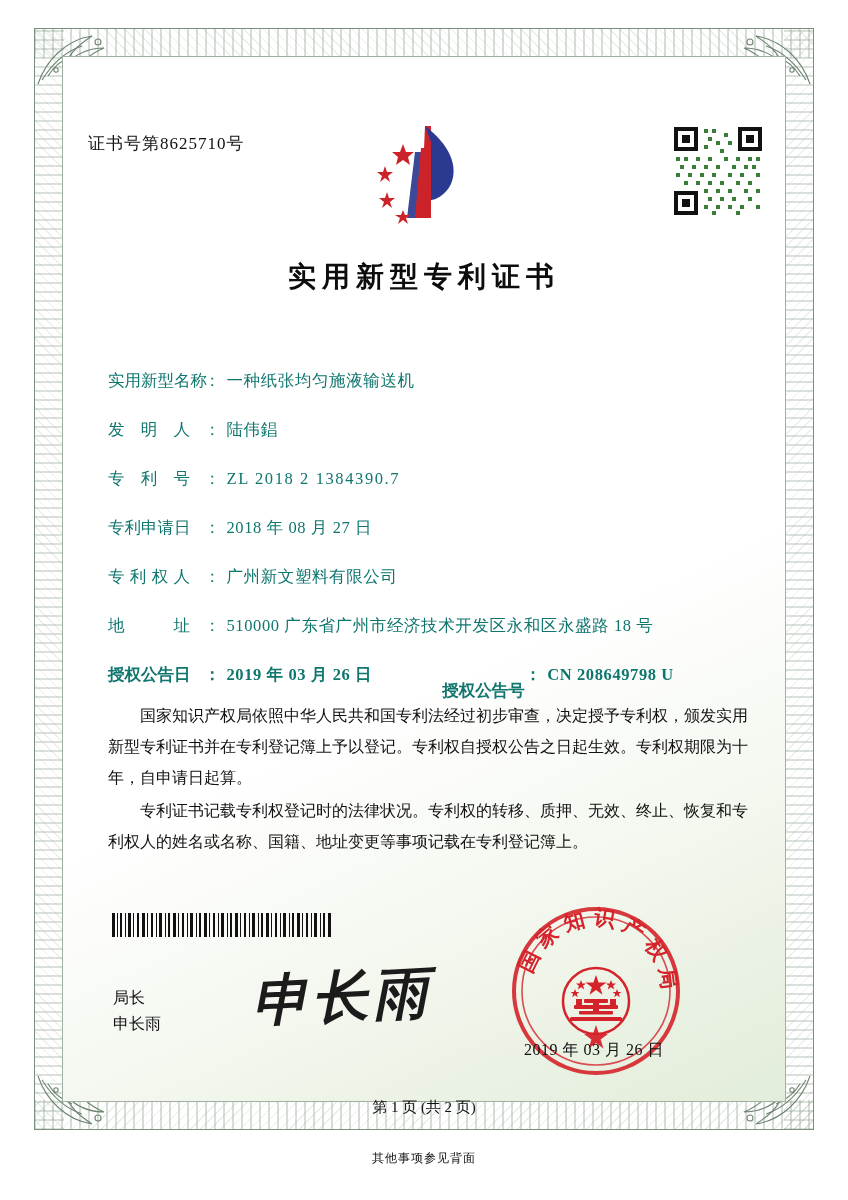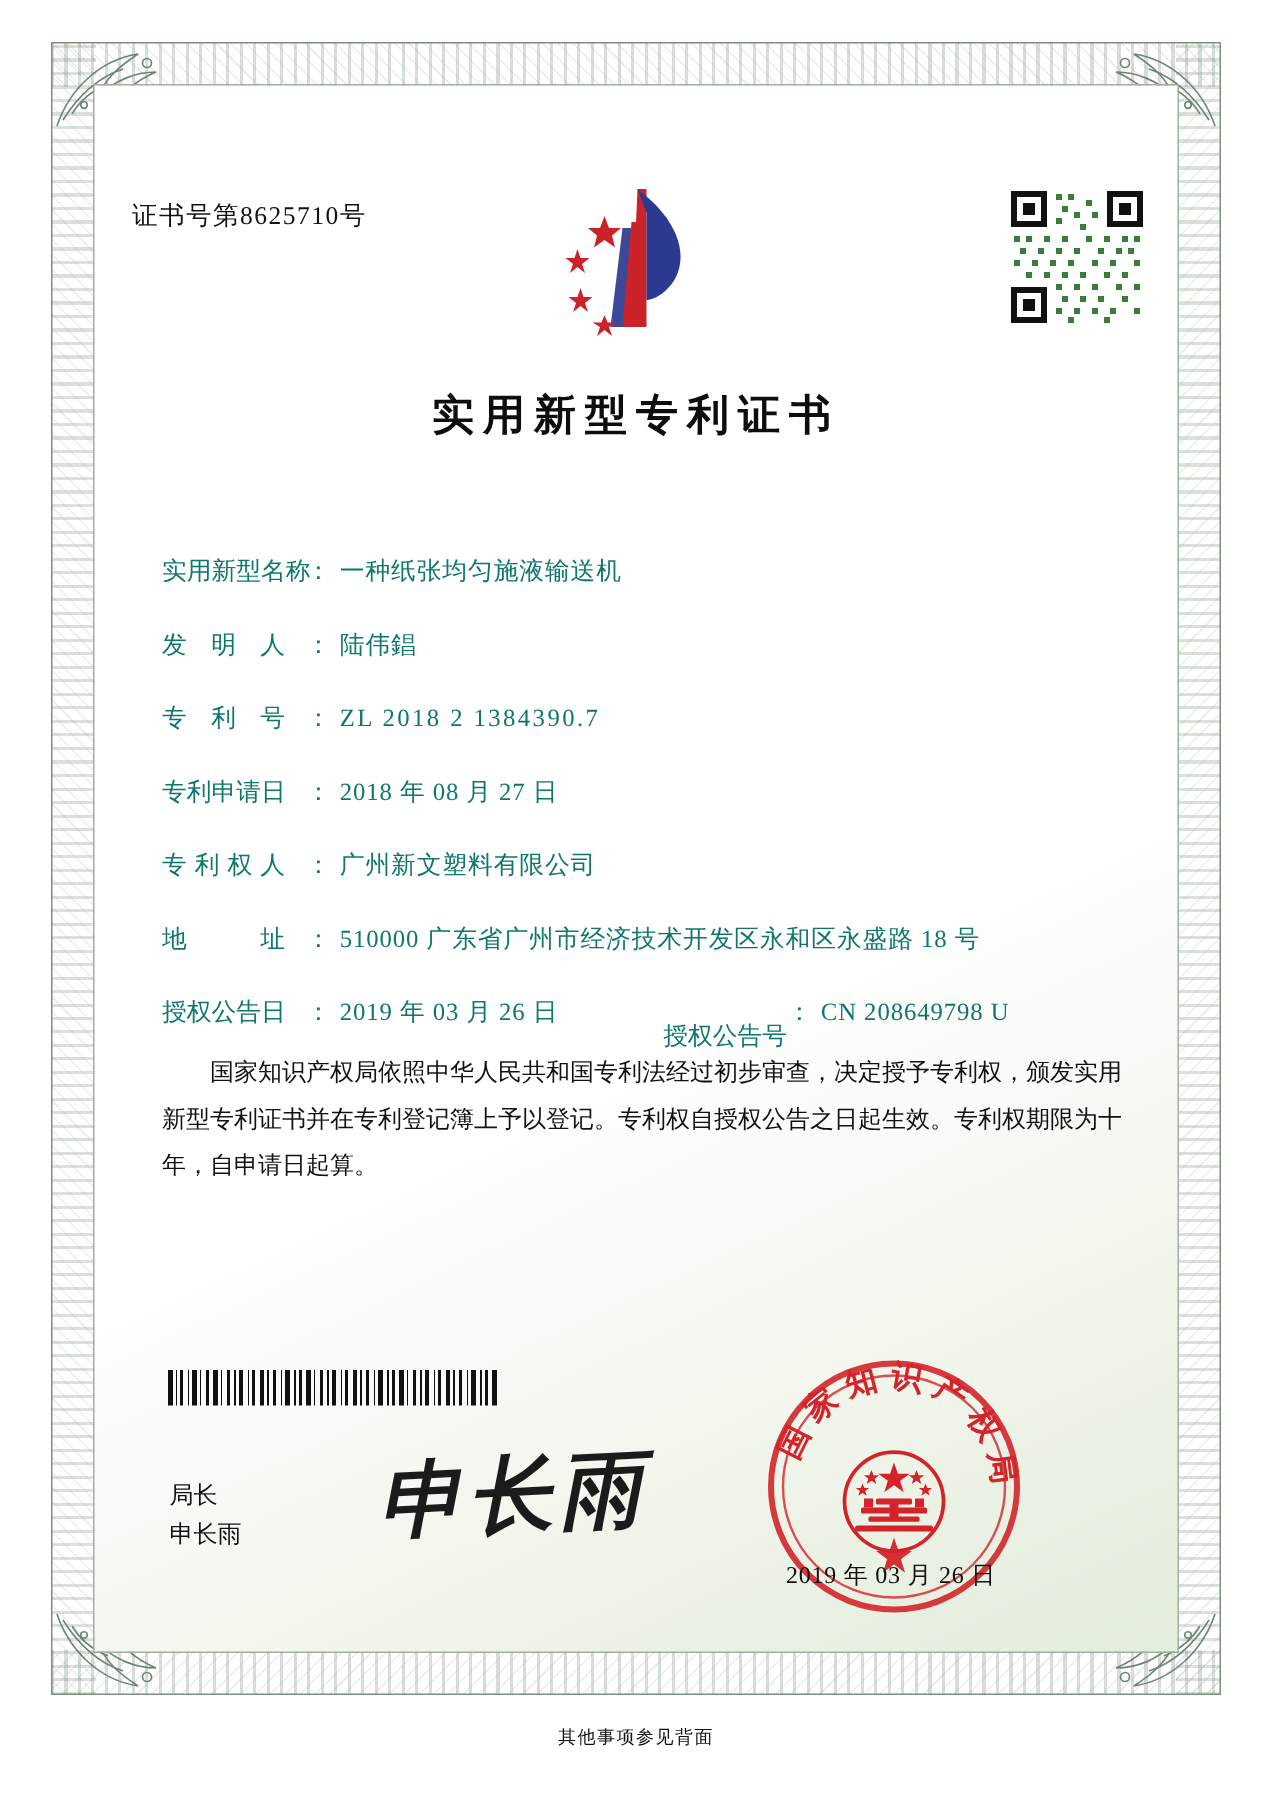--- a/index.html
+++ b/index.html
@@ -158,21 +158,21 @@
   .f-label.spread {
     text-align: justify;
     text-align-last: justify;
     width: 82px;
     padding-right: 14px;
   }
   .f-colon { padding-right: 6px; }
   .f-value { letter-spacing: .6px; }
   .f-value.mono-num { letter-spacing: 1.6px; }
 
-  .field-row.dual { height: 49px; }
+  .field-row.dual { height: 49px; font-weight: bold; }
   .dual-second {
     margin-left: 70px;
     margin-top: 32px;
   }
 
   
   .paras {
     position: absolute;
     left: 108px;
     top: 700px;
@@ -450,20 +450,21 @@
       <span class="f-value">2019 年 03 月 26 日</span>
       <span class="dual-second">授权公告号</span>
       <span class="f-colon">：</span>
       <span class="f-value">CN 208649798 U</span>
     </div>
 
   </div>
 
   <div class="paras">
     <p class="para">国家知识产权局依照中华人民共和国专利法经过初步审查，决定授予专利权，颁发实用新型专利证书并在专利登记簿上予以登记。专利权自授权公告之日起生效。专利权期限为十年，自申请日起算。</p>
+    <p class="para">专利证书记载专利权登记时的法律状况。专利权的转移、质押、无效、终止、恢复和专利权人的姓名或名称、国籍、地址变更等事项记载在专利登记簿上。</p>
   </div>
 
   <div class="barcode">
     <svg width="222" height="24" viewBox="0 0 222 24" shape-rendering="crispEdges">
       <g fill="#111111">
         <rect x="0" y="0" width="3" height="24"></rect>
           <rect x="5" y="0" width="1" height="24"></rect>
         <rect x="8" y="0" width="2" height="24"></rect>
           <rect x="13" y="0" width="1" height="24"></rect>
         <rect x="16" y="0" width="3" height="24"></rect>
@@ -552,15 +553,16 @@
         </g>
       </g>
       <g fill="#d4232a">
         <polygon points="88,36 91.5,46 102,46 93.5,52.5 97,63 88,56.5 79,63 82.5,52.5 74,46 84.5,46" opacity="0"></polygon>
       </g>
       <polygon points="88,122 91,131 100,131 92.6,136.5 95.4,145.5 88,140 80.6,145.5 83.4,136.5 76,131 85,131" fill="#d4232a" opacity="0.95"></polygon>
     </svg>
   </div>
   <div class="seal-date">2019 年 03 月 26 日</div>
 
+  <div class="page-no">第 1 页 (共 2 页)</div>
   <div class="back-note">其他事项参见背面</div>
 
 </div>
 
 </body></html>

